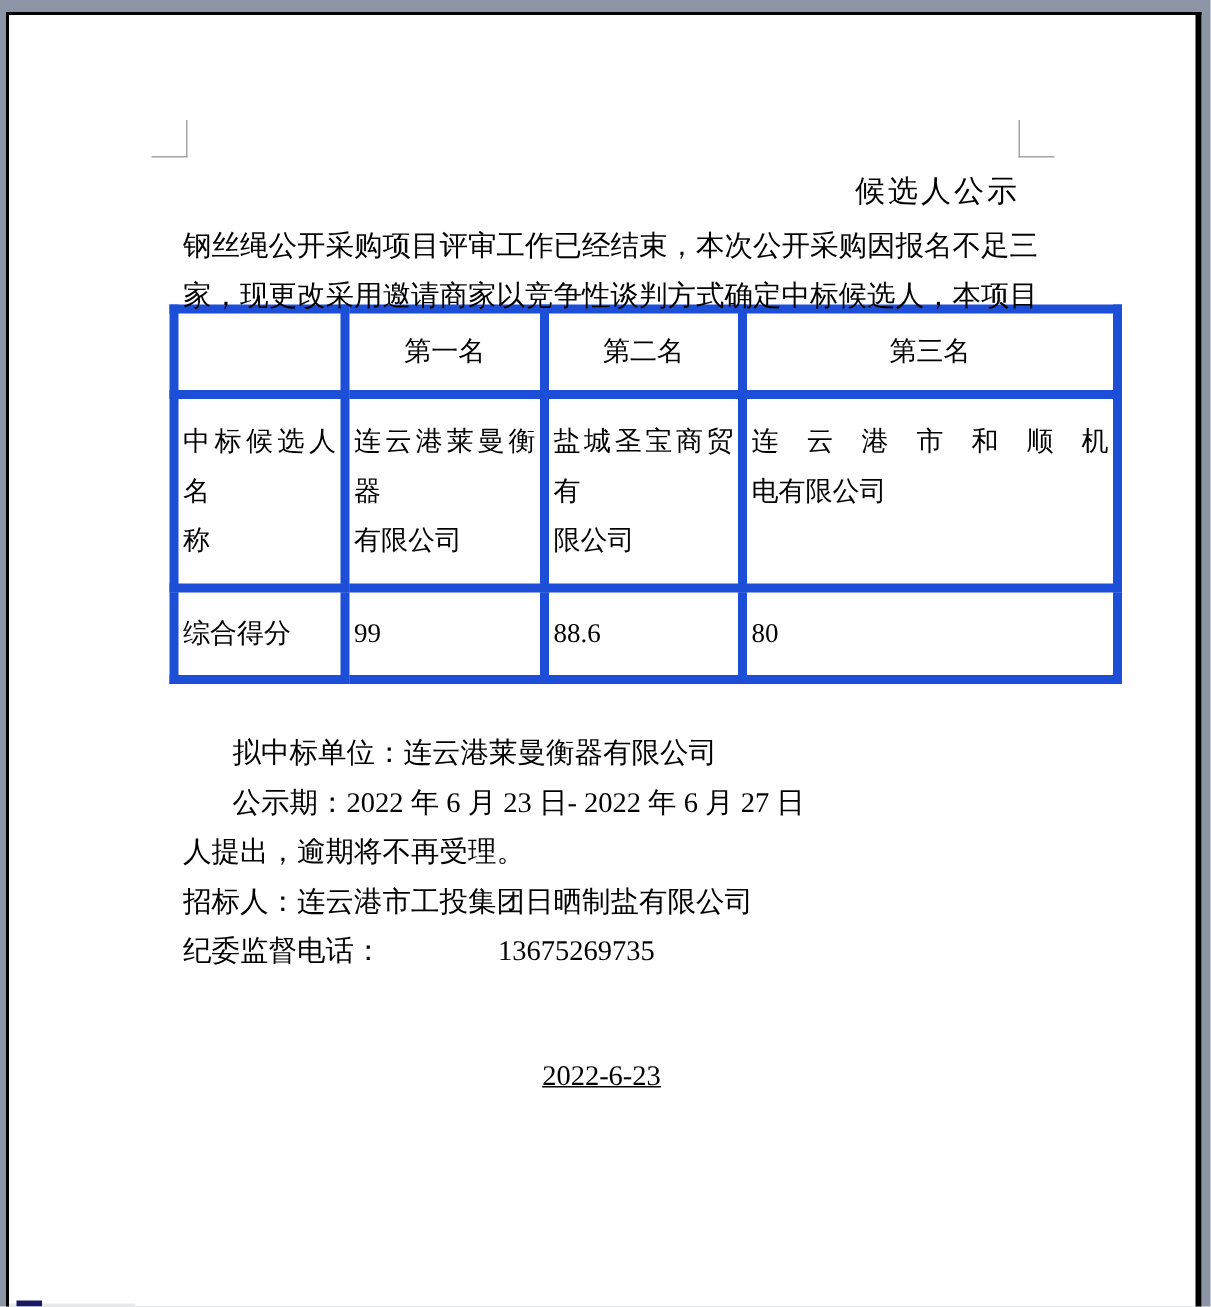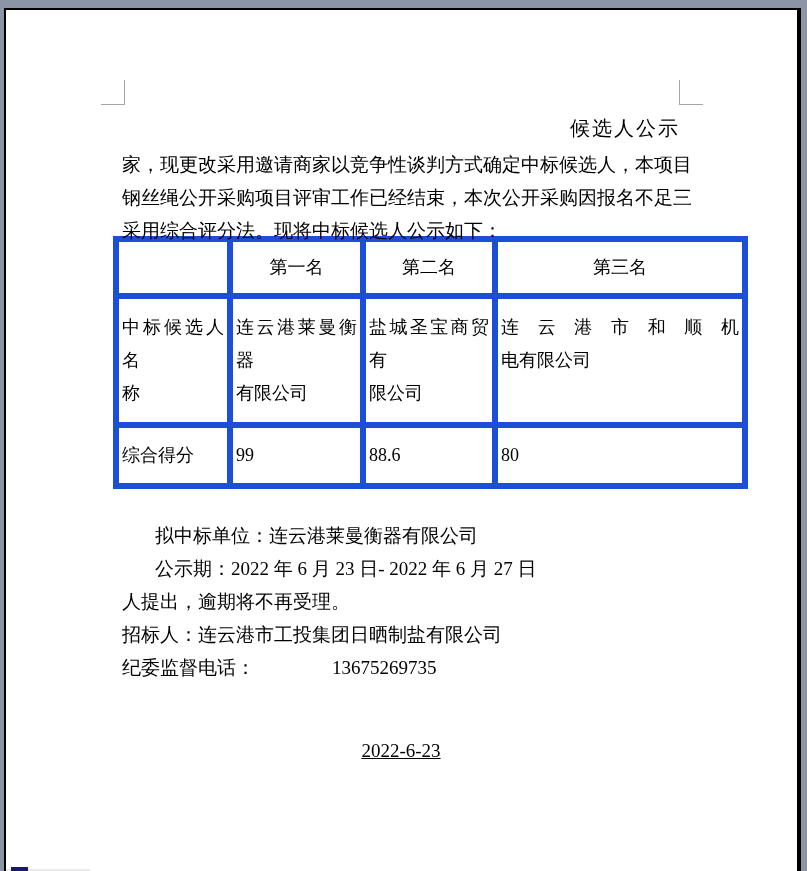--- a/index.html
+++ b/index.html
@@ -72,23 +72,22 @@
 
 <div class="page"></div>
 
 <div class="mark mark-tl"></div>
 <div class="mark mark-tr"></div>
 
 <div class="content">
 
   <div class="doc-title">候选人公示</div>
 
+  <div class="tline">钢丝绳公开采购项目评审工作已经结束，本次公开采购因报名不足三</div>
   <div class="tline">家，现更改采用邀请商家以竞争性谈判方式确定中标候选人，本项目</div>
-  <div class="tline">钢丝绳公开采购项目评审工作已经结束，本次公开采购因报名不足三</div>
-  <div class="tline">采用综合评分法。现将中标候选人公示如下：</div>
 
   <table class="cand">
     <colgroup>
       <col style="width:114px">
         <col style="width:133px">
         <col style="width:132px">
         <col style="width:250px">
     </colgroup>
     <tbody>
         <tr class="r-head">

